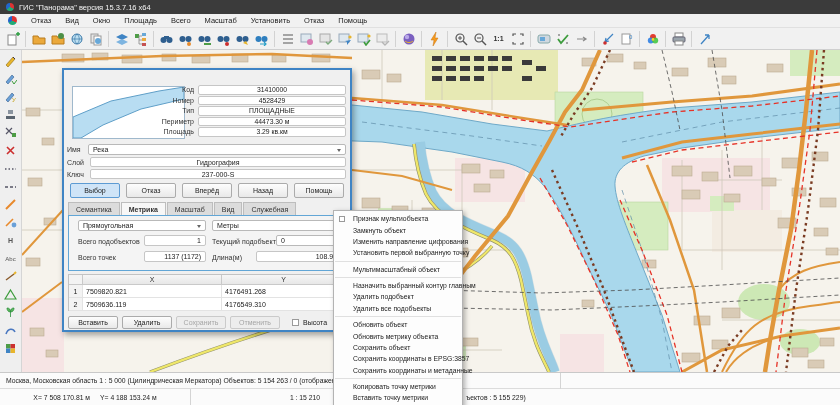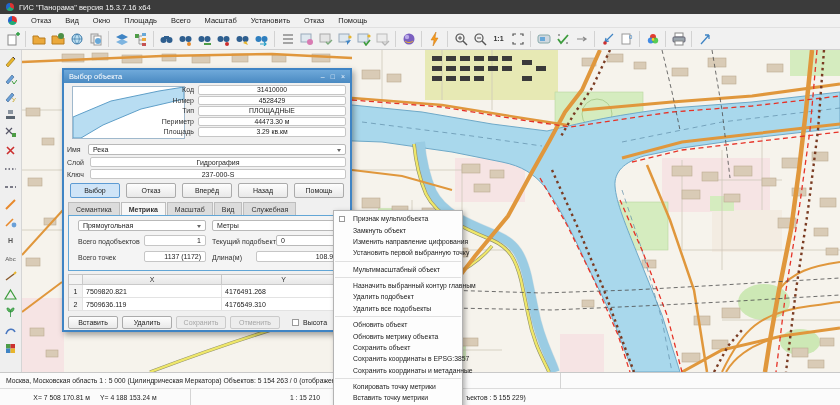--- a/index.html
+++ b/index.html
@@ -583,28 +583,20 @@
 
   <g fill="none" stroke="#4a4a4a" stroke-width=".8" stroke-dasharray="4 3">
     <path d="M330,235 L420,240 L520,243 L610,240 L700,235 L818,228"></path>
     <path d="M330,252 L430,258 L530,260 L620,256 L700,252 L818,245"></path>
     <path d="M640,0 L650,42 L658,80M690,0 L700,60 L708,128"></path>
   </g>
 </svg>
 </div>
 
 <div class="dialog">
-  <div class="dlg-title">
-    <span>Выбор объекта</span>
-    <span class="dlg-winbtns">
-      <span>–</span>
-      <span>□</span>
-      <span>×</span>
-    </span>
-  </div>
 
   <div class="preview">
     <svg width="111" height="51" viewBox="0 0 111 51">
       <path d="M0,30 L38,14 L86,4 L111,0 L111,12 L68,22 L30,38 L8,51 L0,51 Z" fill="#b8ddf2" stroke="#5f9fc8" stroke-width="1"></path>
     </svg>
   </div>
 
   <span class="frow-label" style="left:58px;top:16px">Код</span>
   <div class="frow-field" style="top:15px">31410000</div>
   <span class="frow-label" style="left:58px;top:26.5px">Номер</span>

